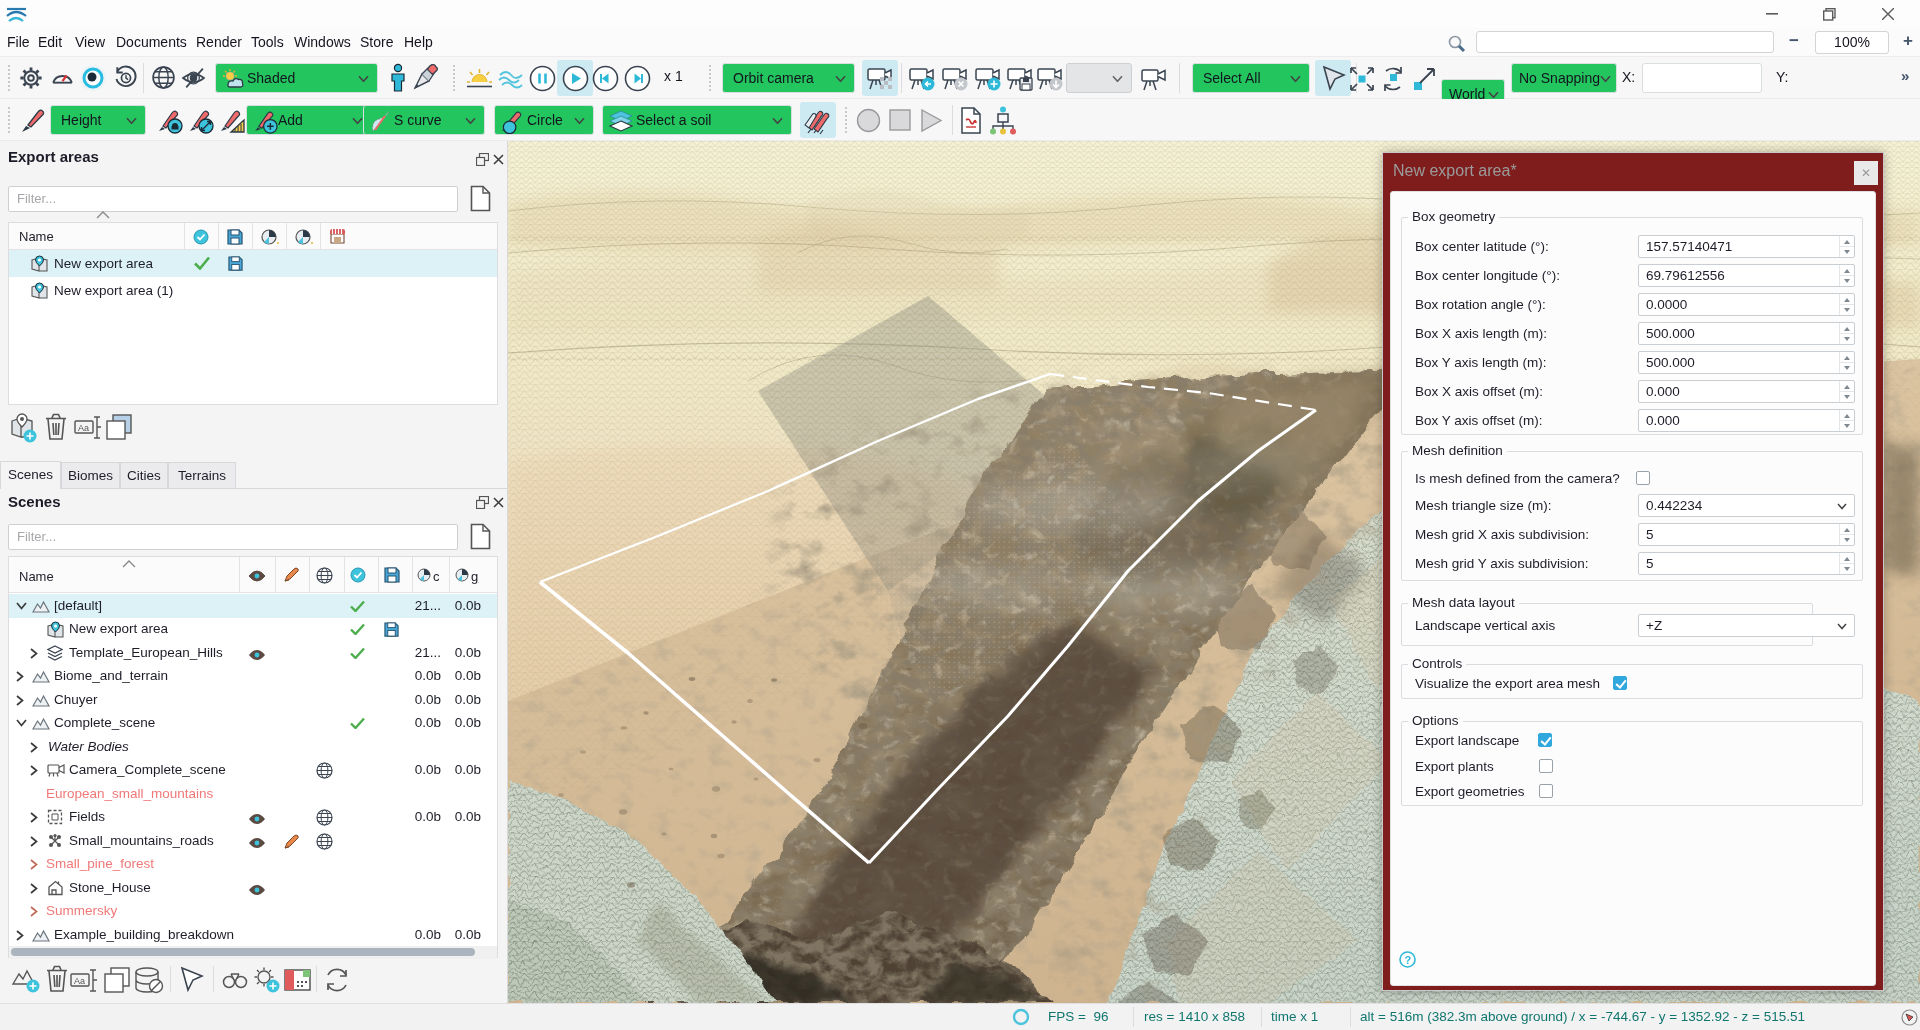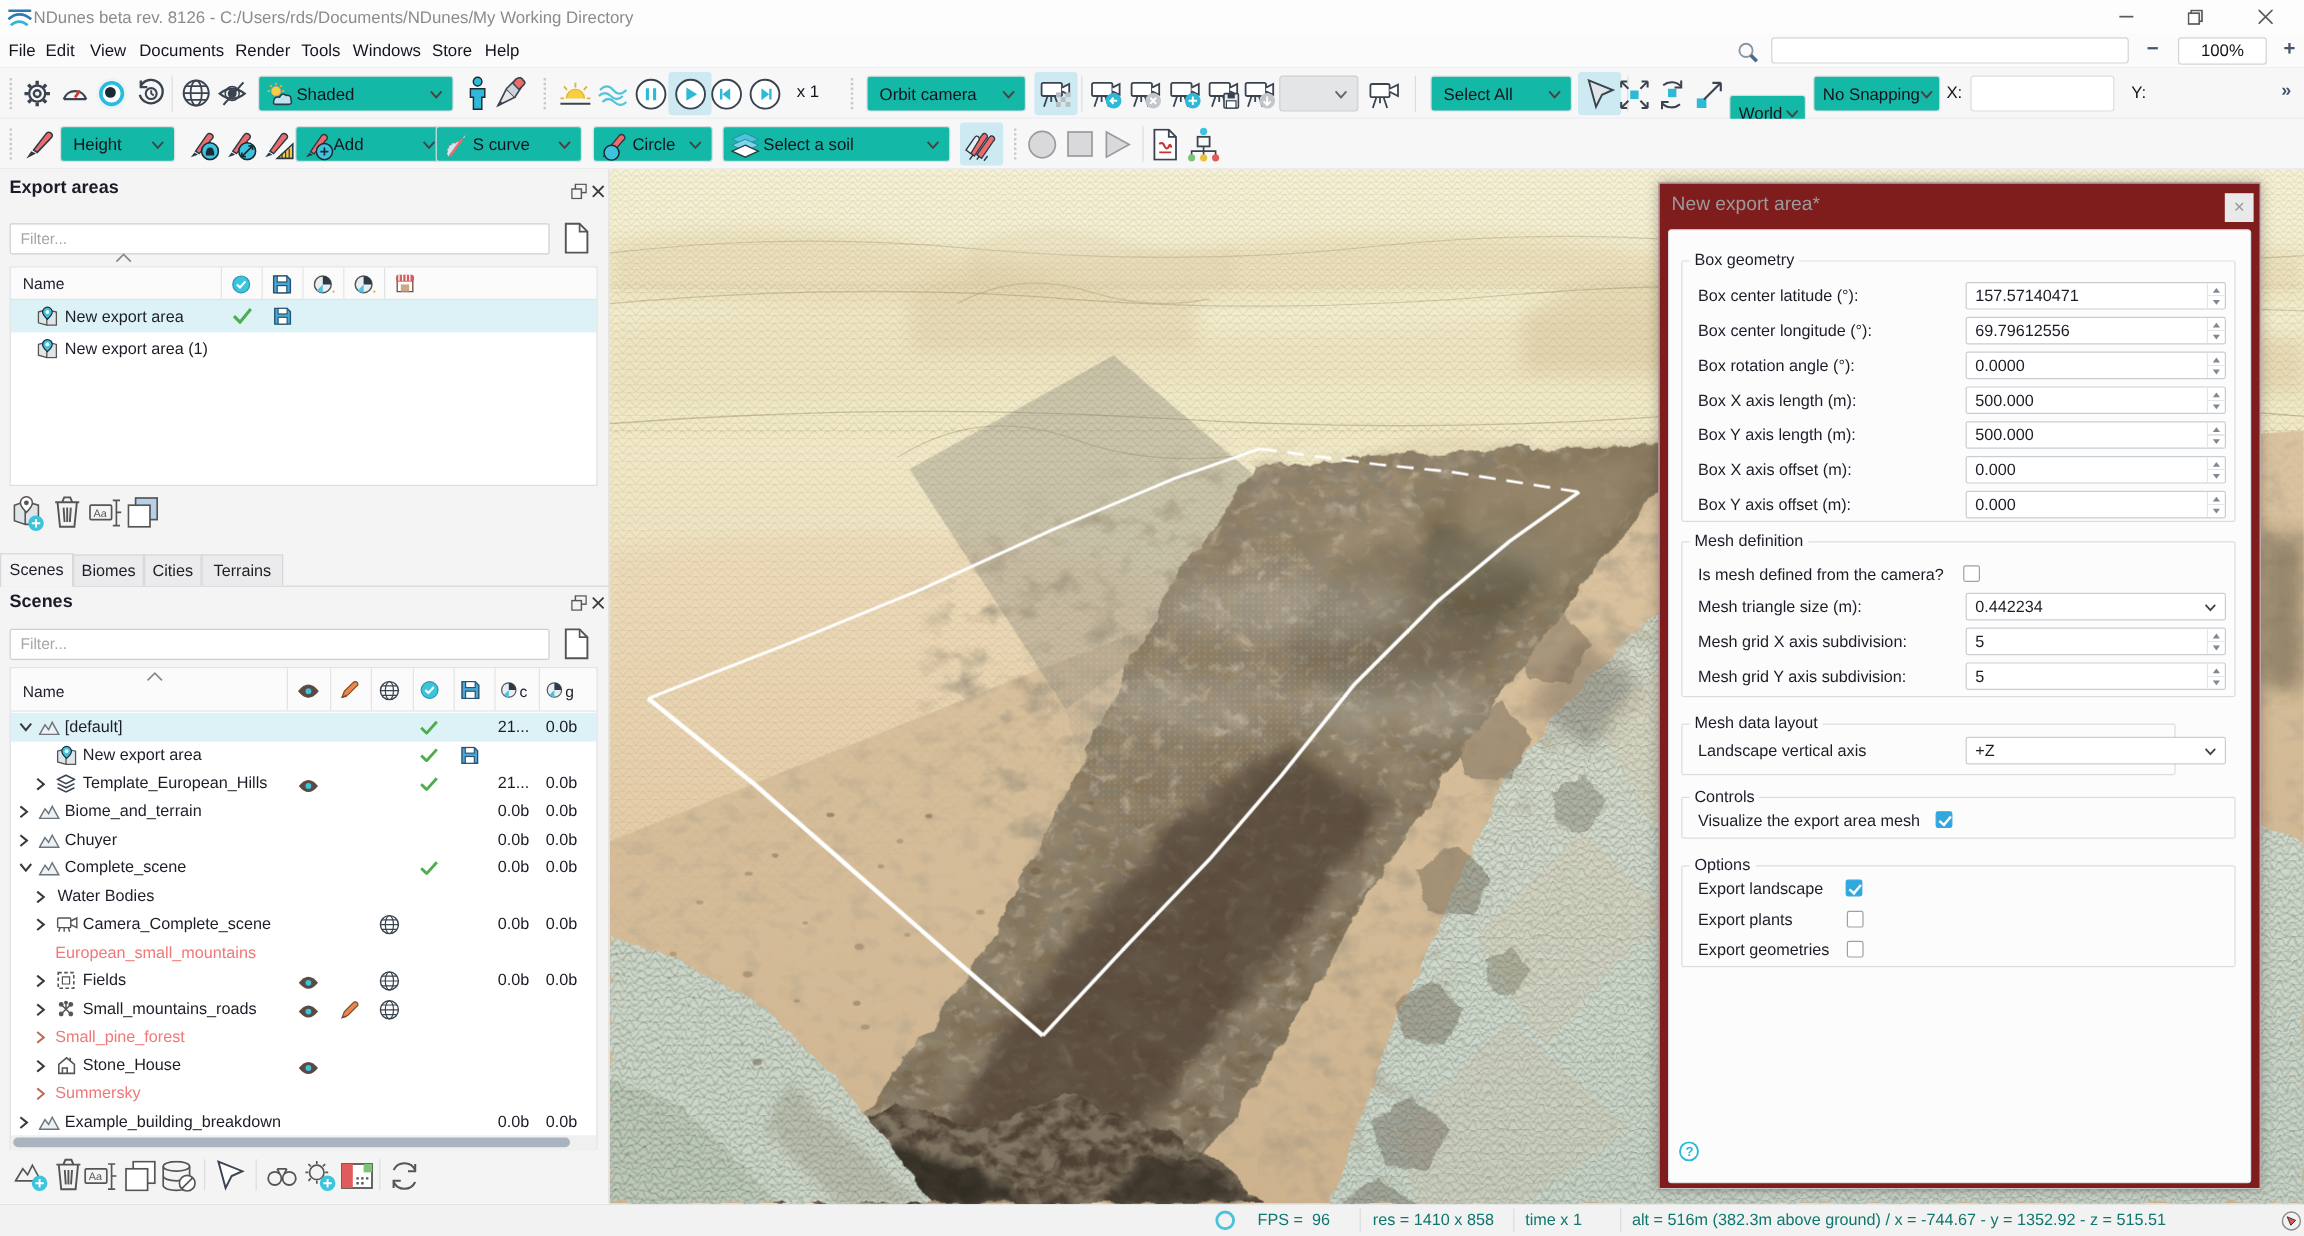--- a/index.html
+++ b/index.html
@@ -4,21 +4,21 @@
 *{margin:0;padding:0;box-sizing:border-box}
 html,body{width:1920px;height:1030px;overflow:hidden;font-family:"Liberation Sans",sans-serif;background:#fff;position:relative}
 .abs{position:absolute}
 
 #titlebar{position:absolute;left:0;top:0;width:1920px;height:28px;background:#fdfdfd}
 #titlebar .ttext{position:absolute;left:28px;top:6px;font-size:14px;color:#8b8b8b}
 #menubar{position:absolute;left:0;top:28px;width:1920px;height:29px;background:#fbfbfc;border-bottom:1px solid #ececee}
 .menuitem{position:absolute;top:6px;font-size:14px;color:#14141e}
 #tb1{position:absolute;left:0;top:57px;width:1920px;height:42px;background:#f7f7f8;border-bottom:1px solid #ebebed}
 #tb2{position:absolute;left:0;top:99px;width:1920px;height:42px;background:#f7f7f8;border-bottom:1px solid #ebebed}
-.combo{position:absolute;background:#14b8a6;border:1px solid #d9dee1;border-radius:3px;font-size:14px;color:#14141e}
+.combo{position:absolute;background:#22c55e;border:1px solid #d9dee1;border-radius:3px;font-size:14px;color:#14141e}
 .combo .arr{position:absolute;right:8px;top:50%;transform:translateY(-40%)}
 .sep{position:absolute;width:1px;background:#dcdcde}
 .dots{position:absolute;width:3px;border-left:2px dotted #c9c9cc}
 
 #leftcol{position:absolute;left:0;top:141px;width:508px;height:862px;background:#f4f4f5;border-right:1px solid #d9d9db}
 .paneltitle{font-weight:bold;font-size:15px;color:#1c1c28}
 .filter{position:absolute;background:#fff;border:1px solid #cfcfd2;border-radius:2px;font-size:13px;color:#a7a7ab;padding:4px 8px}
 .tbl{position:absolute;background:#fff;border:1px solid #dddde0}
 .tblhead{position:absolute;left:0;top:0;right:0;height:27px;background:#fbfbfc;border-bottom:1px solid #e3e3e6;font-size:13px;color:#23232e}
 .row{position:absolute;left:0;right:0;font-size:13.5px;color:#1d1d28;white-space:nowrap}
@@ -48,21 +48,20 @@
 .stsep{position:absolute;top:3px;height:20px;width:1px;background:#dcdcde}
 </style></head>
 <body>
 
 <div id="titlebar">
   <svg class="abs" style="left:6px;top:7px" width="26" height="15" viewBox="0 0 26 15">
     <path d="M1 2 L20 2" stroke="#2a7ab0" stroke-width="2.2" fill="none"></path>
     <path d="M1 9 Q10 1 20 9" stroke="#2a7ab0" stroke-width="2.2" fill="none"></path>
     <path d="M3 14 Q10 8 17 14" stroke="#35b5d6" stroke-width="2.2" fill="none"></path>
   </svg>
-  <div class="ttext">NDunes beta rev. 8126 - C:/Users/rds/Documents/NDunes/My Working Directory</div>
   <svg class="abs" style="left:1766px;top:13px" width="12" height="2">
       <rect width="12" height="1.6" fill="#5a5a5a"></rect>
     </svg>
   <svg class="abs" style="left:1823px;top:8px" width="13" height="13" viewBox="0 0 13 13">
       <rect x="3" y="0.7" width="9" height="9" fill="none" stroke="#5a5a5a" stroke-width="1.4"></rect>
       <rect x="0.7" y="3" width="9" height="9" fill="#fdfdfd" stroke="#5a5a5a" stroke-width="1.4"></rect>
     </svg>
   <svg class="abs" style="left:1882px;top:8px" width="12" height="12" viewBox="0 0 12 12">
       <path d="M0 0 L12 12 M12 0 L0 12" stroke="#5a5a5a" stroke-width="1.4"></path>
     </svg>
@@ -645,21 +644,21 @@
         <svg class="abs" style="left:341px;top:6px" width="15" height="12" viewBox="0 0 15 12">
             <path d="M1 6.5 L5.5 11 L14 1.5" fill="none" stroke="#4cae4c" stroke-width="2.4"></path>
           </svg>
         <span style="position:absolute;left:395px;width:37px;text-align:right;top:4px">0.0b</span>
         <span style="position:absolute;left:435px;width:37px;text-align:right;top:4px">0.0b</span>
       </div>
       <div class="row" style="top:178px;height:24px">
         <svg class="abs" style="left:21px;top:7px" width="8" height="11" viewBox="0 0 8 11">
             <path d="M1 1 L6.5 5.5 L1 10" fill="none" stroke="#3a3a3a" stroke-width="1.7"></path>
           </svg>
-        <span style="position:absolute;left:39px;top:4px;">Water Bodies</span>
+        <span style="position:absolute;left:39px;top:4px;font-style:italic">Water Bodies</span>
       </div>
       <div class="row" style="top:201px;height:24px">
         <svg class="abs" style="left:21px;top:7px" width="8" height="11" viewBox="0 0 8 11">
             <path d="M1 1 L6.5 5.5 L1 10" fill="none" stroke="#3a3a3a" stroke-width="1.7"></path>
           </svg>
         <svg class="abs" style="left:38px;top:5px" width="18" height="15" viewBox="0 0 18 15">
             <rect x="1" y="2" width="11" height="8" rx="1" fill="none" stroke="#555" stroke-width="1.2"></rect>
             <path d="M12 4.5 L17 2 L17 10 L12 7.5 M3 10 L2 13.5 M10 10 L11 13.5 M6.5 10 L6.5 13.5" stroke="#555" stroke-width="1.2" fill="none"></path>
           </svg>
         <span style="position:absolute;left:60px;top:4px">Camera_Complete_scene</span>

